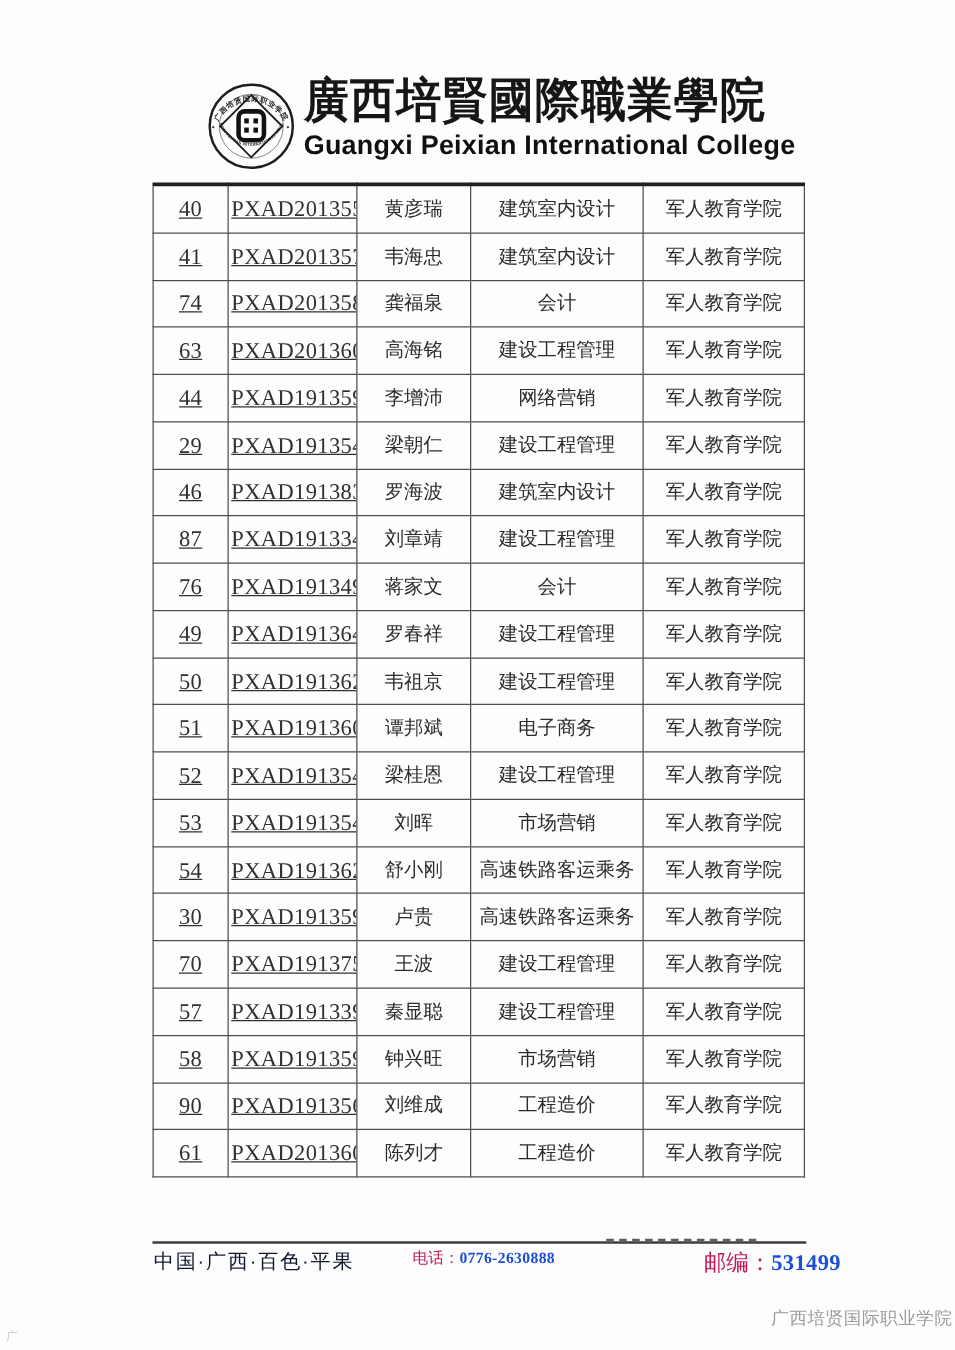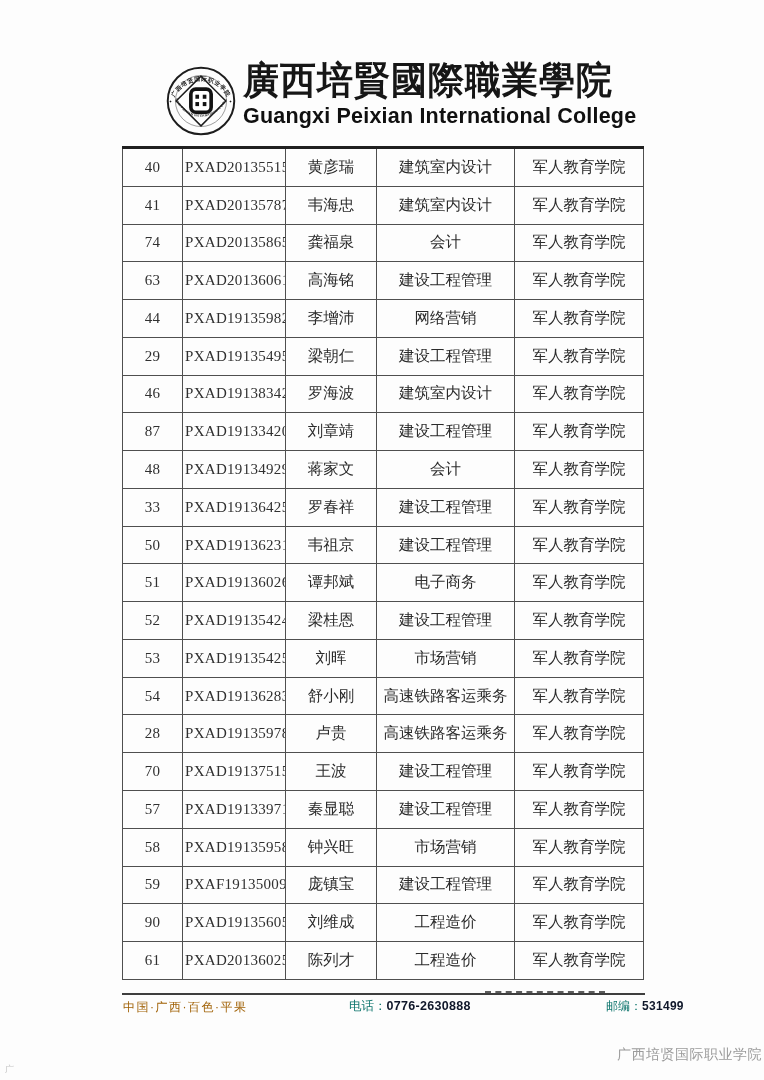--- a/index.html
+++ b/index.html
@@ -46,45 +46,45 @@
     padding:0 2px;
     overflow:hidden;white-space:nowrap;
   }
   .col-no{width:60px;}
   .col-id{width:103px;}
   .col-name{width:91px;}
   .col-major{width:138px;}
   .col-college{width:129px;}
   td.num, td.sid{
     font-family:"Liberation Serif", serif;
-    font-size:15px;letter-spacing:.3px;color:#303030;
+    font-size:18px;letter-spacing:.3px;color:#303030;text-decoration:underline;
   }
   
   .footer-rule{
     position:absolute;left:122px;top:993px;width:523px;height:0;
     border-top:2px solid #3e3e3e;
   }
   .footer-rule:after{
     content:"";position:absolute;right:40px;top:-4px;width:120px;height:0;
     border-top:2px dashed #5c5c5c;
   }
   .footer-address{
     position:absolute;left:123px;top:999px;
-    font-size:12px;color:#a16207;letter-spacing:1.5px;white-space:nowrap;
+    font-size:16px;color:#0f172a;letter-spacing:1.5px;white-space:nowrap;
   }
   .footer-phone{
     position:absolute;left:330px;top:998px;
     font-size:12.5px;white-space:nowrap;
   }
   .footer-post{
-    position:absolute;left:587px;top:998px;
-    font-size:12px;white-space:nowrap;
-  }
-  .f-label{color:#0f766e;margin-left:19px;}
-  .f-value{color:#0f172a;font-weight:700;font-family:Liberation Sans, sans-serif;letter-spacing:.3px;}
+    position:absolute;left:563px;top:998px;
+    font-size:18px;white-space:nowrap;
+  }
+  .f-label{color:#be185d;}
+  .f-value{color:#1d4ed8;font-weight:700;font-family:Liberation Serif, serif;letter-spacing:.3px;}
   .watermark{
     position:absolute;left:617px;top:1046px;
     font-size:14px;color:#9b9b9b;letter-spacing:.5px;white-space:nowrap;
   }
   .scan-artifact{
     position:absolute;left:5px;top:1063px;
     font-size:9px;color:#c4c4c4;
   }
 </style>
 </head>
@@ -179,28 +179,28 @@
       <td>军人教育学院</td>
     </tr>
         <tr>
       <td class="num">87</td>
       <td class="sid">PXAD19133420</td>
       <td>刘章靖</td>
       <td>建设工程管理</td>
       <td>军人教育学院</td>
     </tr>
         <tr>
-      <td class="num">48</td>
+      <td class="num">76</td>
       <td class="sid">PXAD19134929</td>
       <td>蒋家文</td>
       <td>会计</td>
       <td>军人教育学院</td>
     </tr>
         <tr>
-      <td class="num">33</td>
+      <td class="num">49</td>
       <td class="sid">PXAD19136425</td>
       <td>罗春祥</td>
       <td>建设工程管理</td>
       <td>军人教育学院</td>
     </tr>
         <tr>
       <td class="num">50</td>
       <td class="sid">PXAD19136231</td>
       <td>韦祖京</td>
       <td>建设工程管理</td>
@@ -228,21 +228,21 @@
       <td>军人教育学院</td>
     </tr>
         <tr>
       <td class="num">54</td>
       <td class="sid">PXAD19136283</td>
       <td>舒小刚</td>
       <td>高速铁路客运乘务</td>
       <td>军人教育学院</td>
     </tr>
         <tr>
-      <td class="num">28</td>
+      <td class="num">30</td>
       <td class="sid">PXAD19135978</td>
       <td>卢贵</td>
       <td>高速铁路客运乘务</td>
       <td>军人教育学院</td>
     </tr>
         <tr>
       <td class="num">70</td>
       <td class="sid">PXAD19137515</td>
       <td>王波</td>
       <td>建设工程管理</td>
@@ -256,27 +256,20 @@
       <td>军人教育学院</td>
     </tr>
         <tr>
       <td class="num">58</td>
       <td class="sid">PXAD19135958</td>
       <td>钟兴旺</td>
       <td>市场营销</td>
       <td>军人教育学院</td>
     </tr>
         <tr>
-      <td class="num">59</td>
-      <td class="sid">PXAF19135009</td>
-      <td>庞镇宝</td>
-      <td>建设工程管理</td>
-      <td>军人教育学院</td>
-    </tr>
-        <tr>
       <td class="num">90</td>
       <td class="sid">PXAD19135605</td>
       <td>刘维成</td>
       <td>工程造价</td>
       <td>军人教育学院</td>
     </tr>
         <tr>
       <td class="num">61</td>
       <td class="sid">PXAD20136025</td>
       <td>陈列才</td>

